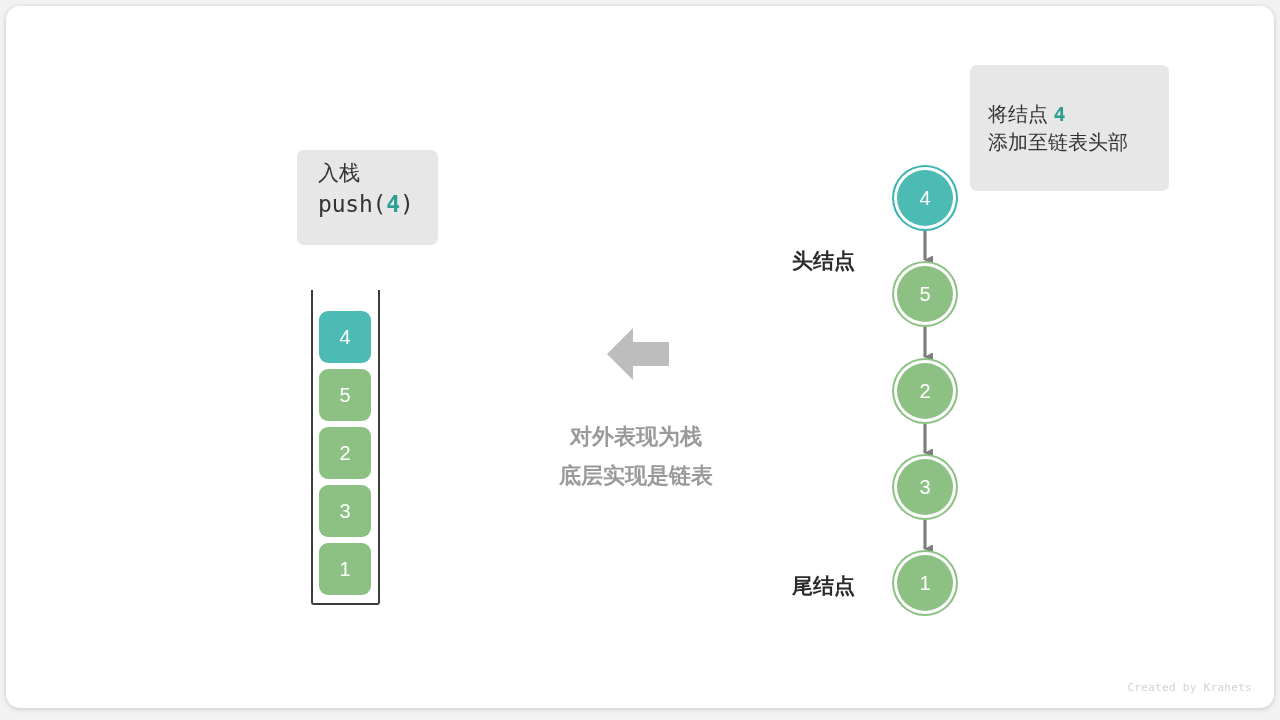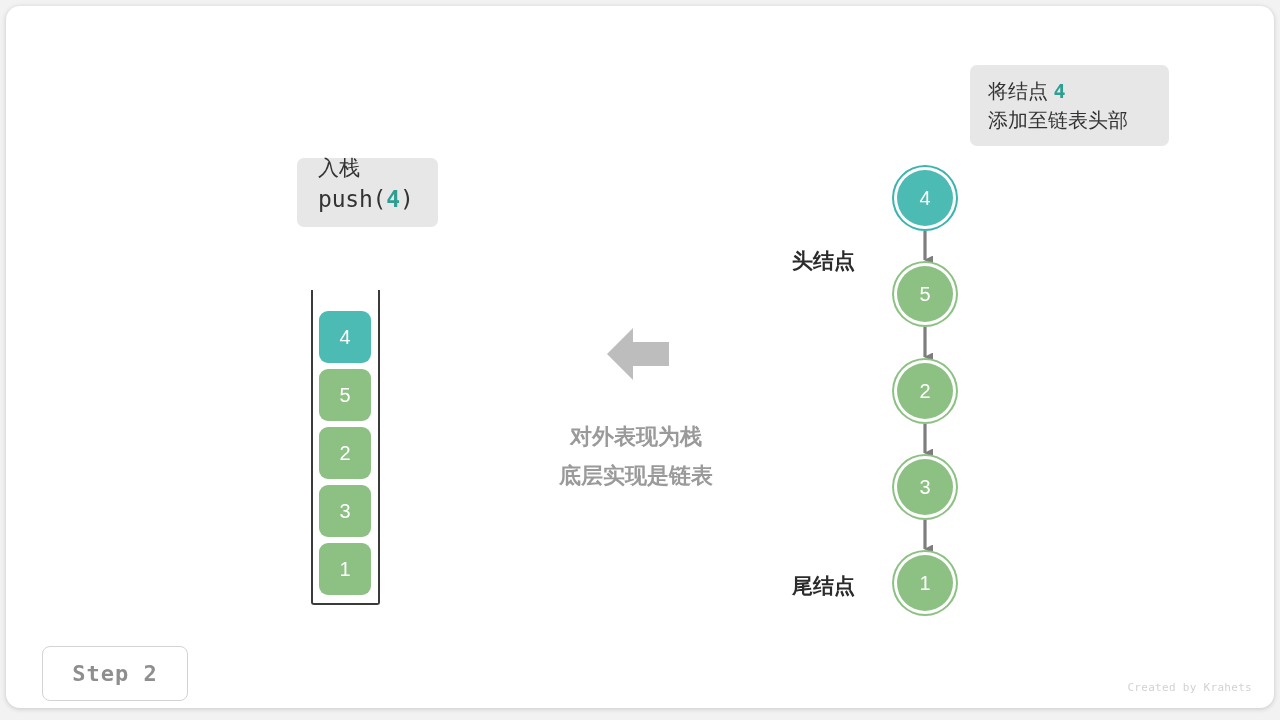--- a/index.html
+++ b/index.html
@@ -44,41 +44,41 @@
     justify-content: center;
   }
   .callout .line {
     color: #333333;
     white-space: pre;
     line-height: 1.42;
   }
 
   #push-callout {
     left: 291px;
-    top: 152px;
+    top: 144px;
     width: 141px;
-    height: 69px;
+    height: 95px;
     padding: 0 0 16px 21px;
   }
   #push-callout .line1 {
     font-size: 21px;
     font-family: "Liberation Sans", "DejaVu Sans", sans-serif;
   }
   #push-callout .line2 {
     font-size: 23px;
     font-family: "DejaVu Sans Mono", monospace;
     letter-spacing: -0.2px;
   }
   .tealnum { color: #2e9e93; font-weight: bold; }
 
   #head-callout {
     left: 964px;
     top: 59px;
     width: 199px;
-    height: 81px;
+    height: 126px;
     padding: 0 0 0 18px;
   }
   #head-callout .line {
     font-size: 20px;
   }
   #head-callout .hl {
     color: #2e9e93;
     font-weight: bold;
     font-family: "DejaVu Sans Mono", monospace;
     font-size: 20px;
@@ -259,18 +259,17 @@
           <div class="node green" style="left: 891px; top: 260px;">5</div>
           <div class="node green" style="left: 891px; top: 357px;">2</div>
           <div class="node green" style="left: 891px; top: 453px;">3</div>
           <div class="node green" style="left: 891px; top: 549px;">1</div>
         </div>
 
       <div class="node-label" style="left:786px; top:198px;margin-top:43px;">头结点</div>
       <div class="node-label" style="left:786px; top:566px;">尾结点</div>
     </div>
 
-    <div id="step-badge">Step 2</div>
 
     <div id="credit">Created by Krahets</div>
 
   </div>
 </div>
 
 </body></html>

